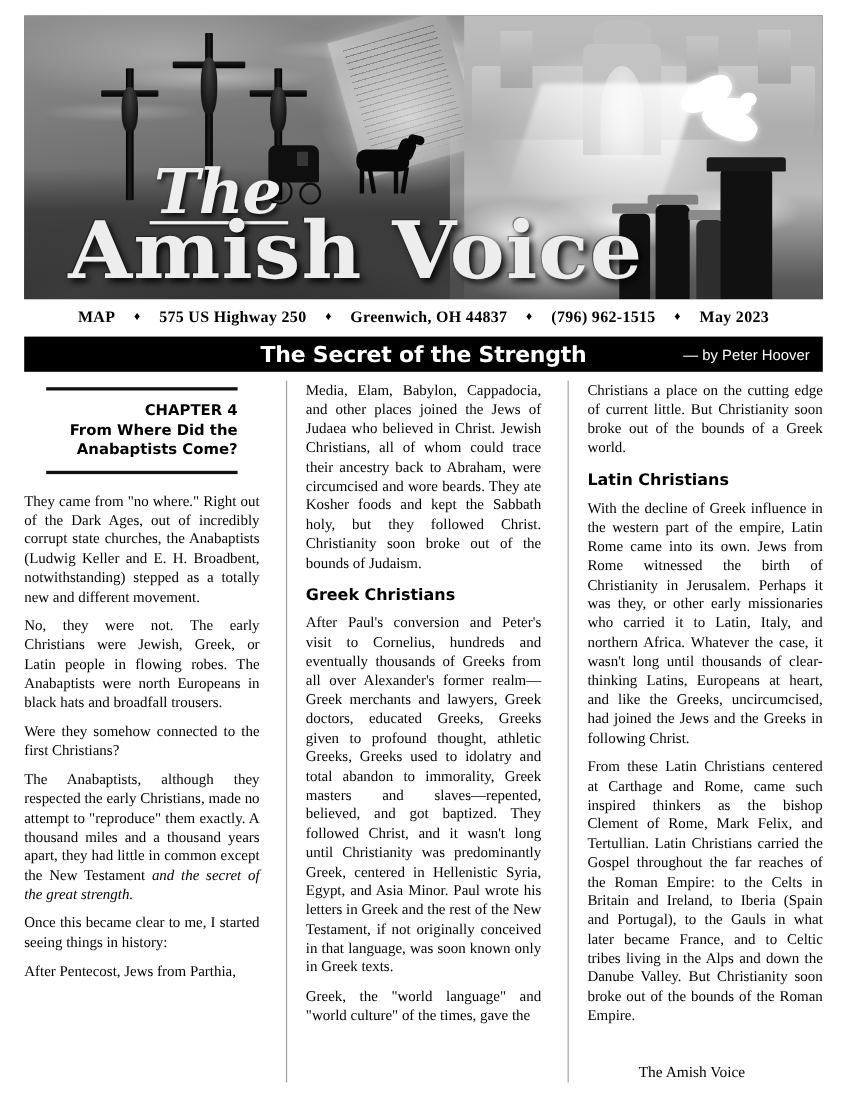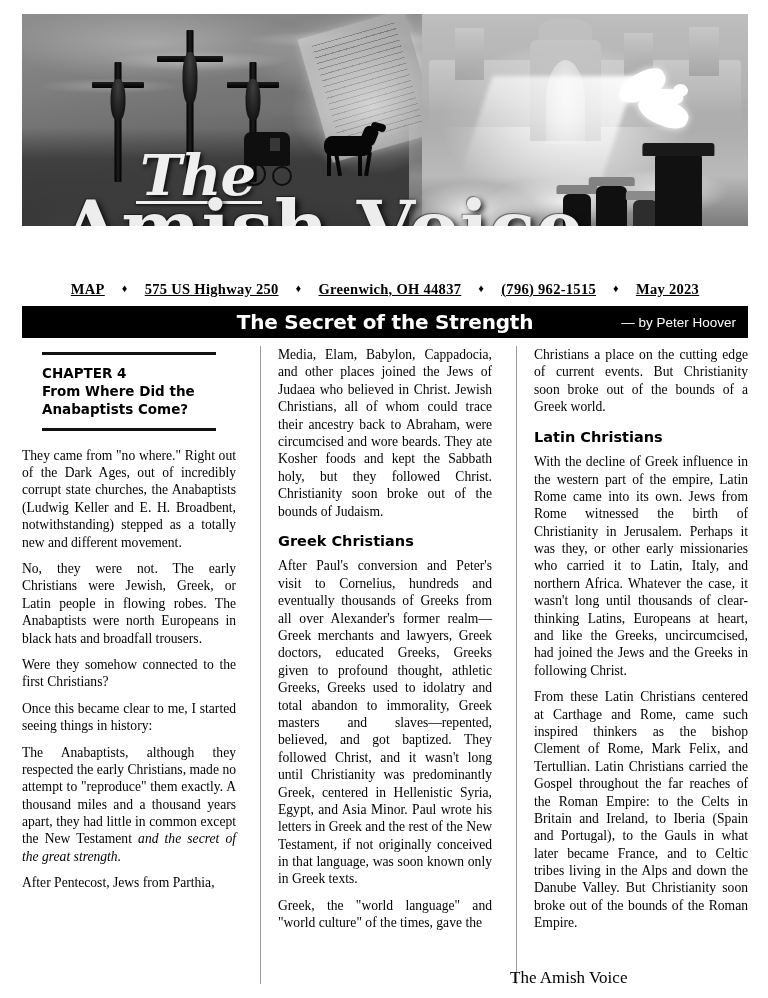--- a/index.html
+++ b/index.html
@@ -23,21 +23,21 @@
     height: 998px;
     box-sizing: border-box;
   }
 
   
   .masthead {
     position: absolute;
     left: 22px;
     top: 14px;
     width: 726px;
-    height: 212px;
+    height: 258px;
     overflow: hidden;
     background: #6f6f6f;
     filter: grayscale(100%);
   }
   .mh-sky {
     position: absolute;
     inset: 0;
     background:
       radial-gradient(ellipse 46% 36% at 62% 20%, rgba(255,255,255,.55), rgba(255,255,255,0) 70%),
       radial-gradient(ellipse 30% 24% at 18% 14%, rgba(235,235,235,.35), rgba(0,0,0,0) 72%),
@@ -294,21 +294,21 @@
     letter-spacing: .3px;
     white-space: nowrap;
   }
   .infobar .sep {
     display: inline-block;
     padding: 0 13px;
     font-size: 11px;
     position: relative;
     top: -1px;
   }
-  .infobar .chunk { padding: 0 4px; text-decoration: underline; }
+  .infobar .chunk { padding: 0 4px; }
 
   
   .titlebar {
     position: absolute;
     left: 22px; top: 306px;
     width: 726px; height: 32px;
     background: #000;
     color: #fff;
     display: flex;
     align-items: center;
@@ -357,36 +357,36 @@
     margin: 6px 20px 16px 20px;
     border-top: 3px solid #111;
     border-bottom: 3px solid #111;
     padding: 9px 0 9px 0;
     text-align: center;
     font-family: "DejaVu Sans", "Liberation Sans", sans-serif;
     font-weight: 700;
     font-size: 13.5px;
     line-height: 1.35;
   }
-  .chapter-box div { text-align: left; }
+  .chapter-box div { text-align: right; }
 
   .subhead {
     font-family: "DejaVu Sans", "Liberation Sans", sans-serif;
     font-weight: 700;
     font-size: 14.5px;
     margin: 12px 0 7px 0;
     text-align: left;
   }
 
   .footer {
     position: absolute;
     left: 510px; top: 968px;
     width: 238px;
-    text-align: left;
-    font-size: 17px;
+    text-align: center;
+    font-size: 14px;
     font-family: "Liberation Serif", "DejaVu Serif", serif;
   }
 </style>
 </head>
 <body>
 
 <div class="page">
 
   <div class="masthead">
     <div class="mh-sky"></div>
@@ -487,34 +487,34 @@
 
     <div class="col c1">
       <div class="chapter-box">
         <div>CHAPTER 4</div>
         <div>From Where Did the</div>
         <div>Anabaptists Come?</div>
       </div>
       <p>They came from "no where." Right out of the Dark Ages, out of incredibly corrupt state churches, the Anabaptists (Ludwig Keller and E. H. Broadbent, notwithstanding) stepped as a totally new and different movement.</p>
       <p>No, they were not. The early Christians were Jewish, Greek, or Latin people in flowing robes. The Anabaptists were north Europeans in black hats and broadfall trousers.</p>
       <p>Were they somehow connected to the first Christians?</p>
+      <p><span>The Anabaptists, although they respected the early Christians, made no attempt to "reproduce" them exactly. A thousand miles and a thousand years apart, they had little in common except the New Testament </span><span class="it">and the secret of the great strength.</span></p>
       <p>Once this became clear to me, I started seeing things in history:</p>
-      <p><span>The Anabaptists, although they respected the early Christians, made no attempt to "reproduce" them exactly. A thousand miles and a thousand years apart, they had little in common except the New Testament </span><span class="it">and the secret of the great strength.</span></p>
       <p class="last">After Pentecost, Jews from Parthia,</p>
     </div>
 
     <div class="col c2">
       <p>Media, Elam, Babylon, Cappadocia, and other places joined the Jews of Judaea who believed in Christ. Jewish Christians, all of whom could trace their ancestry back to Abraham, were circumcised and wore beards. They ate Kosher foods and kept the Sabbath holy, but they followed Christ. Christianity soon broke out of the bounds of Judaism.</p>
       <div class="subhead">Greek Christians</div>
       <p>After Paul's conversion and Peter's visit to Cornelius, hundreds and eventually thousands of Greeks from all over Alexander's former realm—Greek merchants and lawyers, Greek doctors, educated Greeks, Greeks given to profound thought, athletic Greeks, Greeks used to idolatry and total abandon to  immorality, Greek masters and slaves—repented, believed, and got baptized. They followed Christ, and it wasn't long until Christianity was  predominantly Greek, centered in Hellenistic Syria, Egypt, and Asia Minor. Paul wrote his letters in Greek  and the rest of the New Testament, if not originally conceived in that language, was soon known only in Greek texts.</p>
       <p class="last">Greek, the "world language" and "world culture" of the times, gave the</p>
     </div>
 
     <div class="col c3">
-      <p>Christians a place on the cutting edge of current events. But Christianity soon broke out of the bounds of a Greek world.</p>
+      <p>Christians a place on the cutting edge of current little. But Christianity soon broke out of the bounds of a Greek world.</p>
       <div class="subhead">Latin Christians</div>
       <p>With the decline of Greek influence in the western part of the empire, Latin Rome came into its own. Jews from Rome witnessed the birth of Christianity in Jerusalem. Perhaps it was they, or other early missionaries who carried it to Latin, Italy, and northern Africa. Whatever the case, it wasn't long until thousands of clear-thinking Latins, Europeans at heart, and like the Greeks, uncircumcised, had joined the Jews and the Greeks in following Christ.</p>
       <p class="last">From these Latin Christians centered at Carthage and Rome, came such inspired thinkers as the bishop Clement of Rome, Mark Felix, and Tertullian. Latin Christians carried the Gospel throughout the far reaches of the Roman Empire: to the Celts in Britain and Ireland, to Iberia (Spain and Portugal), to the Gauls in what later became France, and to Celtic tribes living in the Alps and down the Danube Valley. But Christianity soon broke out of the bounds of the Roman  Empire.</p>
     </div>
 
   </div>
 
   <div class="footer">The Amish Voice</div>
 
 </div>

